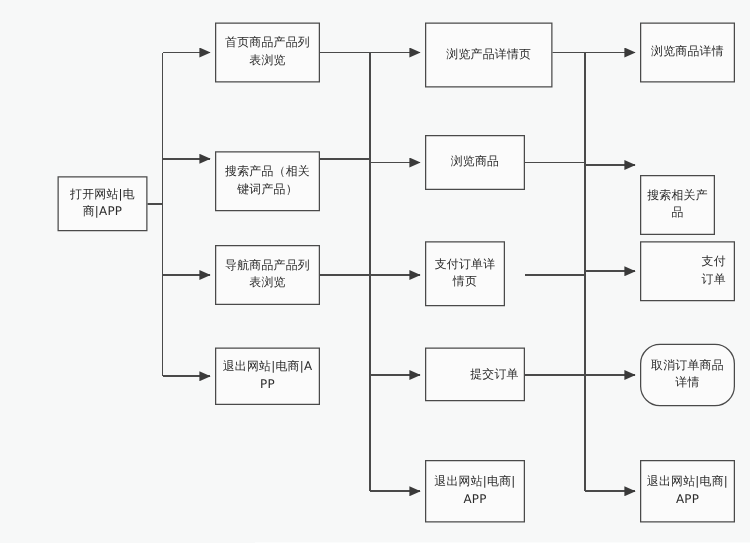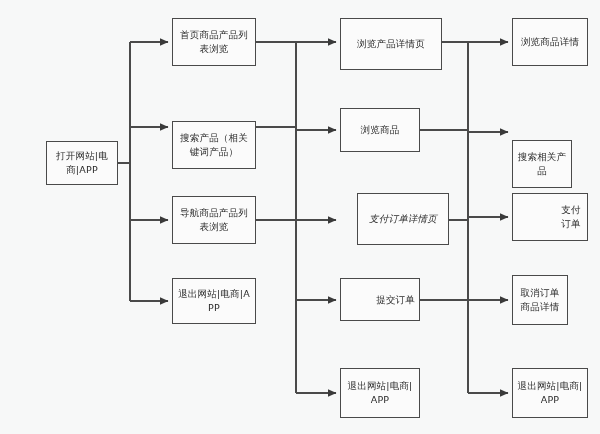--- a/index.html
+++ b/index.html
@@ -106,39 +106,39 @@
   <div class="node" style="left:172px; top:278px; width:84px; height:46px;">
     <span>退出网站|电商|APP</span>
   </div>
 
   <div class="node" style="left:340px; top:18px; width:102px; height:52px;">
     <span>浏览产品详情页</span>
   </div>
   <div class="node" style="left:340px; top:108px; width:80px; height:44px;">
     <span>浏览商品</span>
   </div>
-  <div class="node" style="left:357px; top:193px; width:92px; height:52px;font-style:italic;">
+  <div class="node" style="left:340px; top:193px; width:64px; height:52px;">
     <span>支付订单详情页</span>
   </div>
   <div class="node" style="left:340px; top:278px; width:80px; height:43px;text-align:right;">
     <span>提交订单</span>
   </div>
   <div class="node" style="left:340px; top:368px; width:80px; height:50px;">
     <span>退出网站|电商|APP</span>
   </div>
 
   <div class="node" style="left:512px; top:18px; width:76px; height:48px;">
     <span>浏览商品详情</span>
   </div>
   <div class="node" style="left:512px; top:108px; width:60px; height:48px;margin-top:32px;">
     <span>搜索相关产品</span>
   </div>
   <div class="node" style="left:512px; top:193px; width:76px; height:48px;padding-left:46px;">
     <span>支付订单</span>
   </div>
-  <div class="node" style="left:512px; top:275px; width:56px; height:50px;">
+  <div class="node" style="left:512px; top:275px; width:76px; height:50px;border-radius:16px;">
     <span>取消订单商品详情</span>
   </div>
   <div class="node" style="left:512px; top:368px; width:76px; height:50px;">
     <span>退出网站|电商|APP</span>
   </div>
 
 </div>
 
 </body></html>

